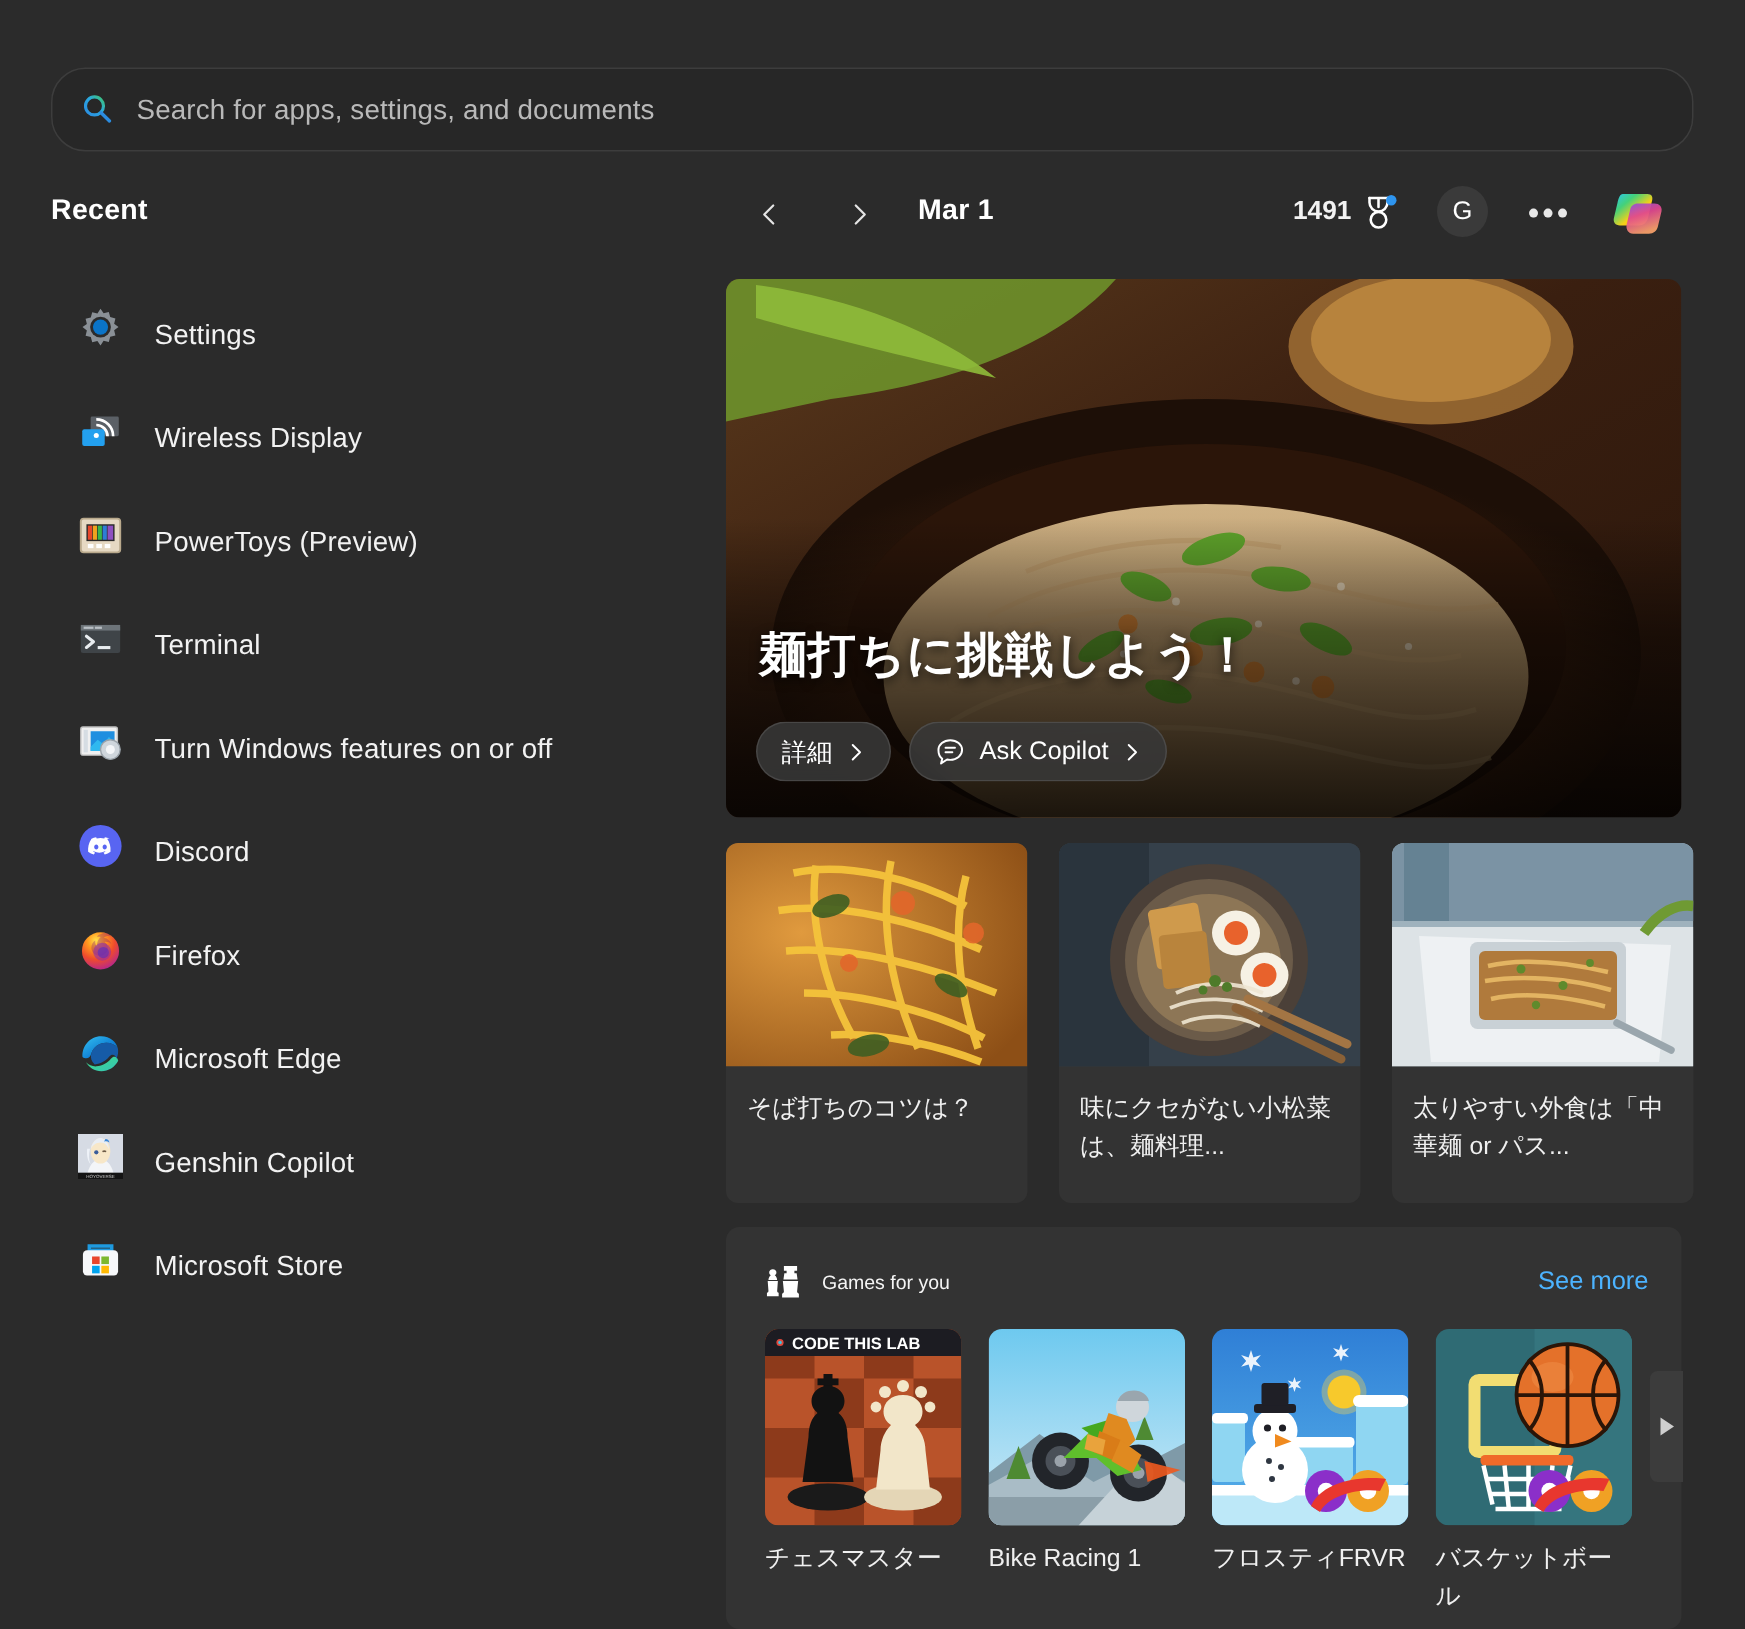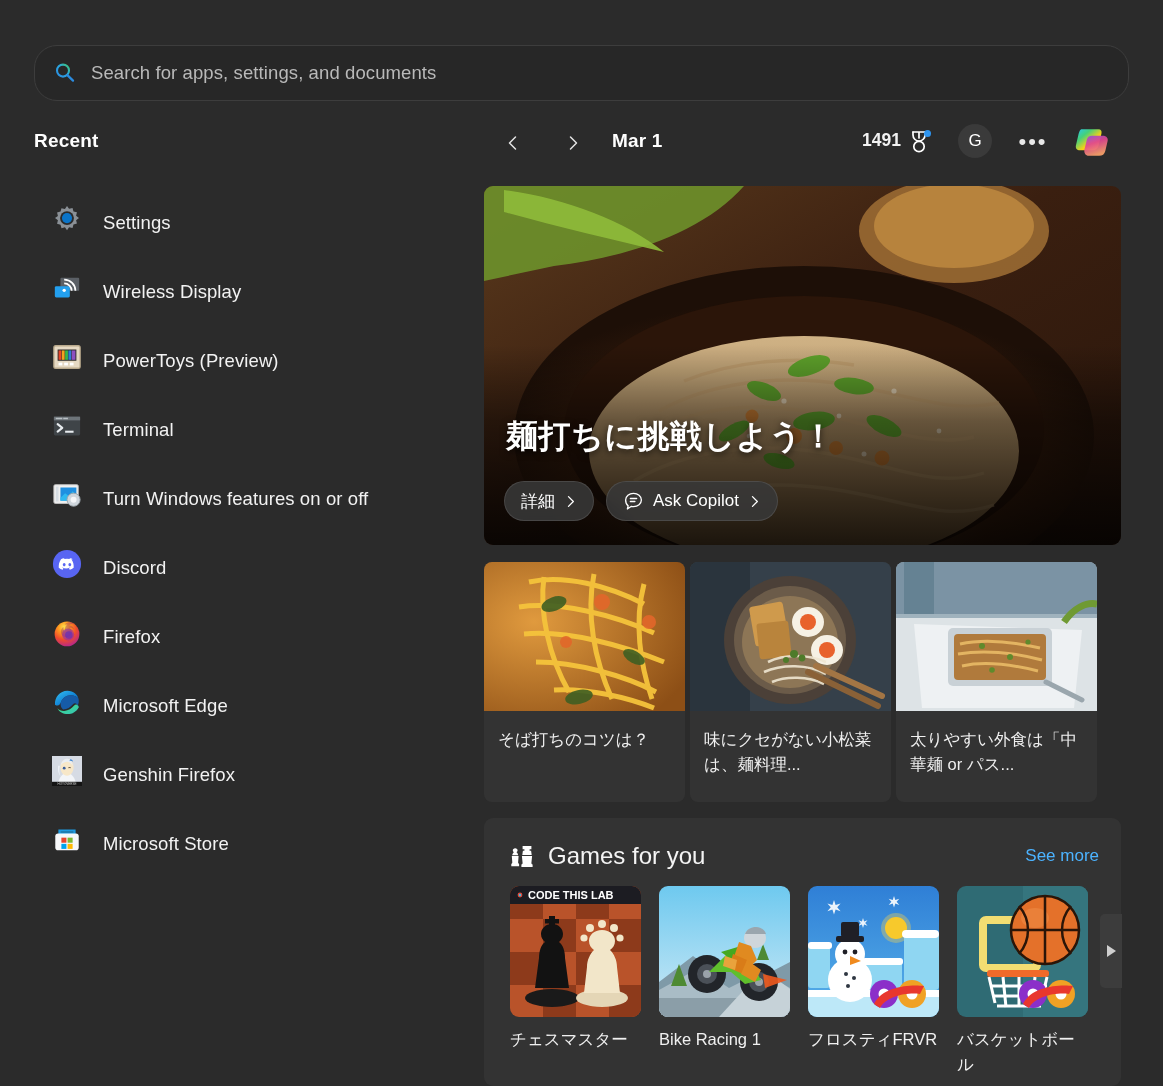--- a/index.html
+++ b/index.html
@@ -117,21 +117,21 @@
     background: rgba(56,56,56,.88);
     border: 1px solid rgba(255,255,255,.10);
     display: flex; align-items: center; gap: 9px;
     padding: 0 16px; color: #ffffff; font-size: 17px;
     cursor: default; backdrop-filter: blur(6px);
   }
   .pill .arrow { width: 13px; height: 13px; display:block; }
   .bubble-ico { width: 21px; height: 21px; display:block; }
 
   
-  .cards { position: absolute; left: 484px; top: 562px; display: flex; gap: 5px; }
+  .cards { position: absolute; left: 484px; top: 562px; display: flex; gap: 21px; }
   .card {
     width: 201px; height: 240px; background: #333333;
     border-radius: 8px; overflow: hidden; cursor: default;
     display: flex; flex-direction: column;
   }
   .card-img { width: 100%; height: 149px; flex: none; position: relative; }
   .card-cap {
     padding: 16px 14px 0 14px;
     color: #f0f0f0; font-size: 16.5px; line-height: 25px;
   }
@@ -140,21 +140,21 @@
   .games {
     position: absolute; left: 484px; top: 818px;
     width: 637px; height: 268px;
     background: #333333; border-radius: 9px;
   }
   .games-head {
     position: absolute; left: 26px; top: 24px; right: 22px;
     display: flex; align-items: center;
   }
   .chess-ico { width: 26px; height: 24px; margin-right: 12px; display:block; flex:none; }
-  .games-title { color: #f4f4f4; font-size: 24px; }
+  .games-title { color: #f4f4f4; font-size: 13px; }
   .see-more {
     margin-left: auto; color: #4cb3ff; font-size: 17px; cursor: default;
   }
   .tiles { position: absolute; left: 26px; top: 68px; display: flex; gap: 18px; }
   .tile { width: 131px; cursor: default; }
   .tile-art {
     width: 131px; height: 131px; border-radius: 9px; overflow: hidden;
     position: relative;
   }
   .tile-name {
@@ -324,21 +324,21 @@
           <path d="M9 12c0-5 3-9 7-9s7 4 7 9-3 9-7 9-7-4-7-9z" fill="#f7e7c8"></path>
           <path d="M9 11c1-6 5-9 8-8 3 1 5 4 5 8-1-3-3-5-6-5s-6 2-7 5z" fill="#e9eef5"></path>
           <path d="M8.5 10.5c-1 4-1 8 .5 11-2-2-3-6-2.5-11z" fill="#eef2f8"></path>
           <circle cx="13" cy="13" r="1.5" fill="#3a5d9a"></circle>
           <path d="M17.4 12.6c.8-.5 1.8-.5 2.6 0" stroke="#6c5a45" stroke-width="1.1" fill="none"></path>
           <path d="M19.5 3.5c1.6 0 2.8 1.2 2.8 2.6-1.2-1-2.6-1.2-3.8-.6z" fill="#3a86d6"></path>
           <rect y="27.5" width="32" height="4.5" fill="#141414"></rect>
           <text x="16" y="31" font-size="3.2" fill="#cfcfcf" text-anchor="middle" font-family="sans-serif">HOYOVERSE</text>
         </svg>
       </span>
-      <span class="app-name">Genshin Firefox</span>
+      <span class="app-name">Genshin Copilot</span>
     </div>
 
     <div class="app-row">
       <span class="app-ico">
         <svg viewBox="0 0 32 32" width="30" height="30">
           <path d="M8 6h16v3H8z" fill="none" stroke="#1e9ae0" stroke-width="2.4"></path>
           <rect x="3.5" y="9" width="25" height="18" rx="3" fill="#f7f8fa"></rect>
           <rect x="10" y="13.5" width="5.4" height="5.4" fill="#e8452c"></rect>
           <rect x="16.6" y="13.5" width="5.4" height="5.4" fill="#7cb82f"></rect>
           <rect x="10" y="20.1" width="5.4" height="5.4" fill="#00a3ee"></rect>

